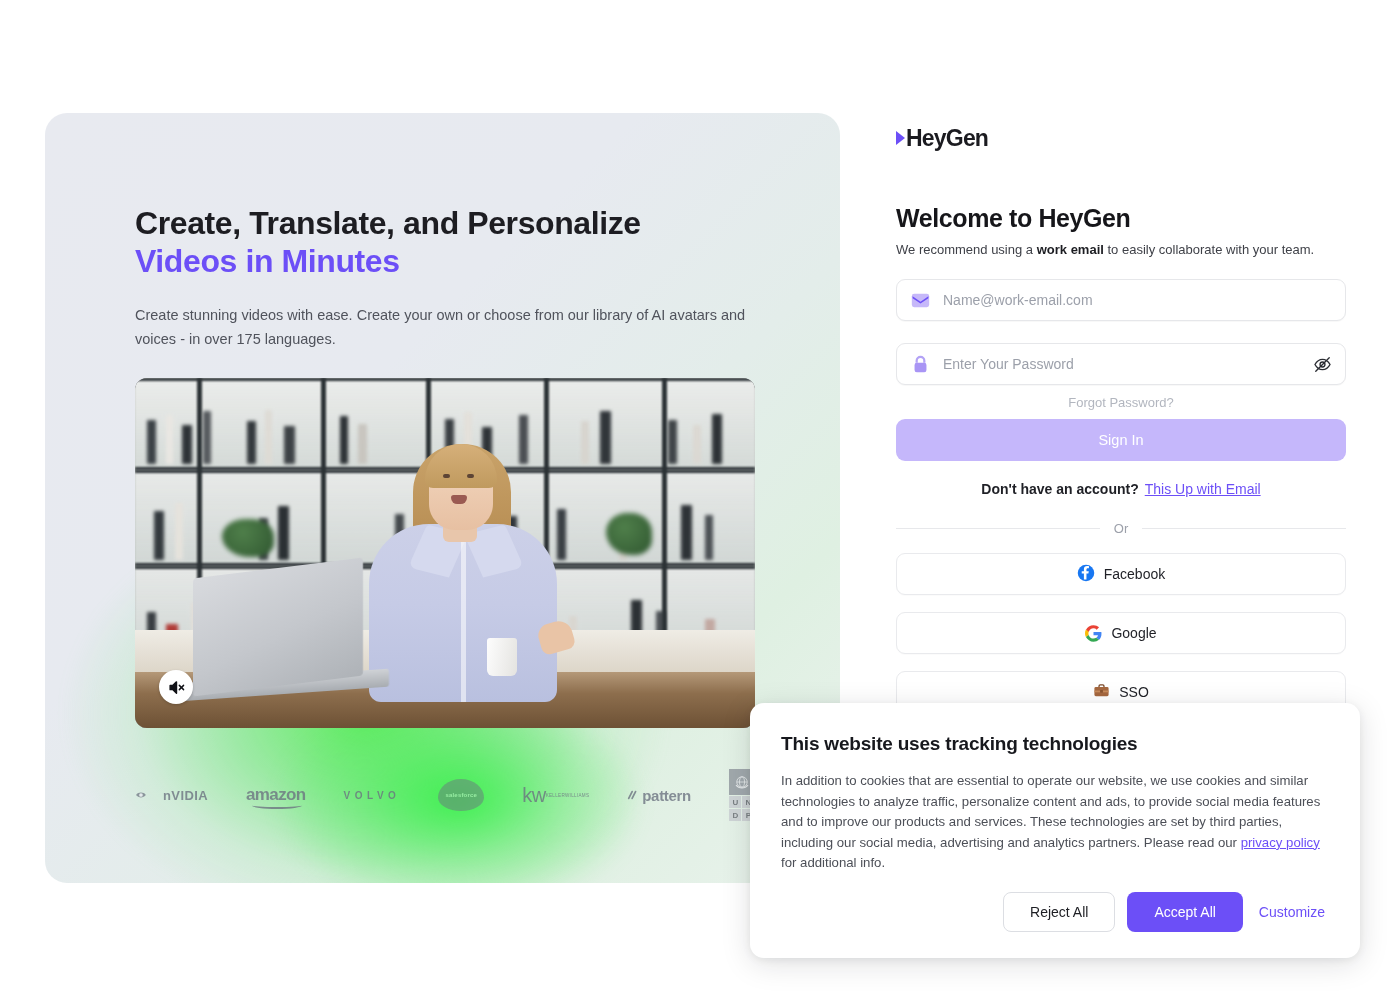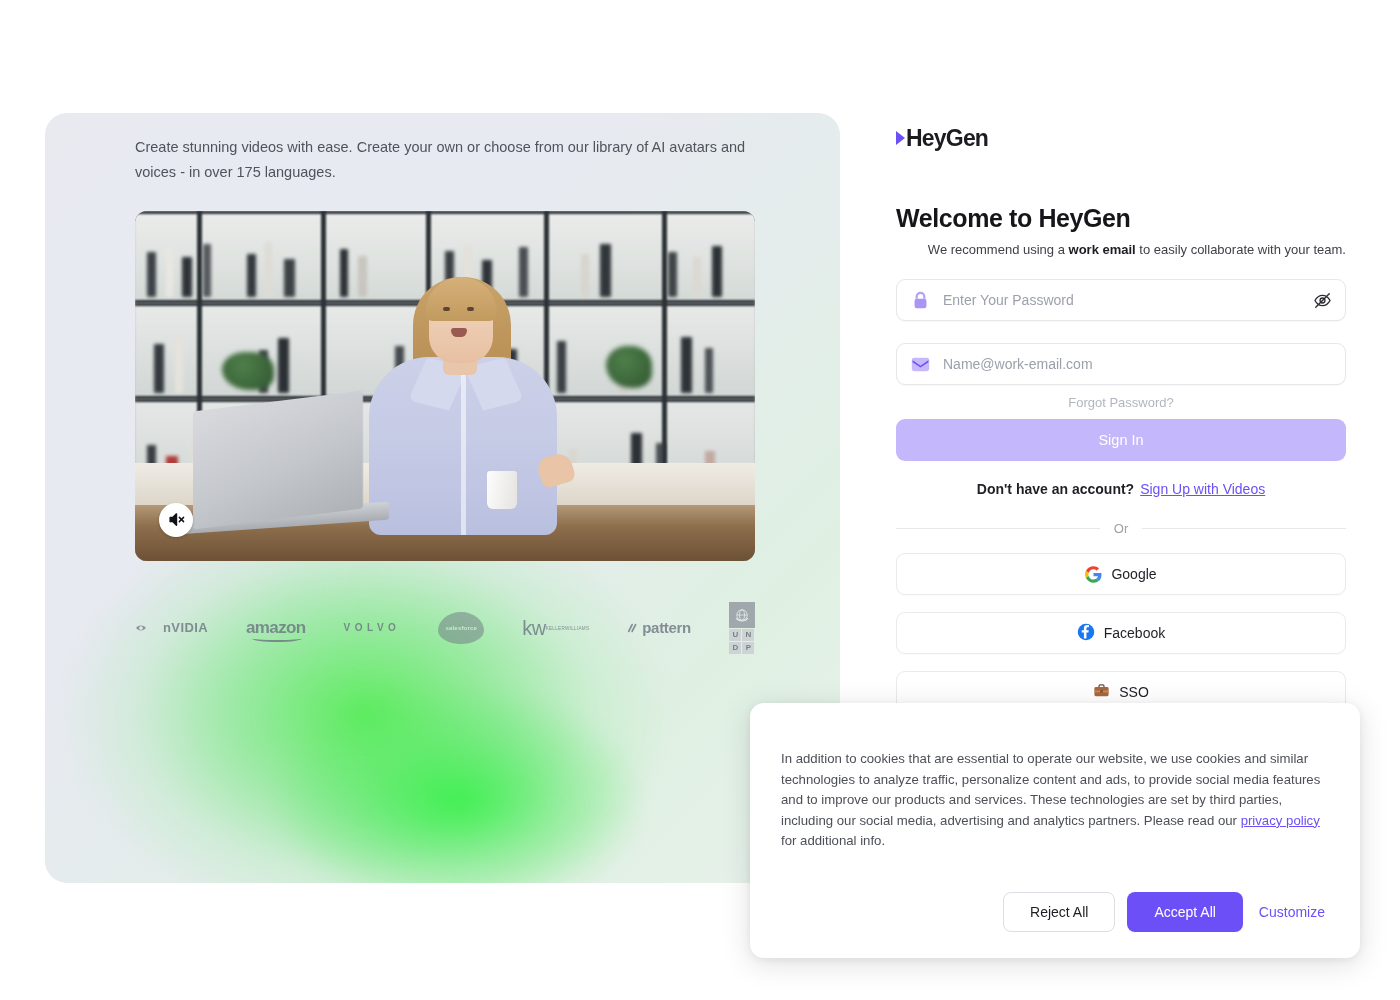--- a/index.html
+++ b/index.html
@@ -209,21 +209,21 @@
   .brand-mark {
     width: 0; height: 0;
     border-top: 7px solid transparent;
     border-bottom: 7px solid transparent;
     border-left: 9px solid #6c4ff7;
     margin-right: 1px;
   }
   .brand-text { font-size: 23px; font-weight: 700; letter-spacing: -0.8px; color: #1b1b20; }
 
   .welcome { margin-top: 48px; font-size: 25px; font-weight: 700; letter-spacing: -0.4px; color: #16161a; }
-  .recommend { margin-top: 9px; font-size: 13px; color: #3f4148; text-align: right; }
+  .recommend { margin-top: 9px; font-size: 13px; color: #3f4148; }
   .recommend b { font-weight: 700; color: #1c1d22; }
 
   .field {
     position: relative;
     margin-top: 22px;
     height: 42px;
     border: 1px solid #e6e7ea;
     border-radius: 9px;
     background: #fff;
     display: flex; align-items: center;
@@ -313,20 +313,24 @@
 </head>
 <body>
 
 <div class="page">
 
   <div class="hero">
     <div class="hero-glow"></div>
     <div class="hero-glow2"></div>
 
     <div class="hero-inner">
+      <h1 class="hero-title">
+        <span>Create, Translate, and Personalize</span>
+        <span class="accent">Videos in Minutes</span>
+      </h1>
       <p class="hero-sub">Create stunning videos with ease. Create your own or choose from our library of AI avatars and voices - in over 175 languages.</p>
 
       <div class="video-wrap">
         <div class="video-scene">
           <div class="bg-wall"></div>
 
           <div class="shelf-row" style="top:0;height:92px;">
             <div class="books">
               <div class="book" style="left:2%;width:9px;height:72%;background:#3b4146;"></div>
               <div class="book" style="left:5%;width:7px;height:80%;background:#e9e7e2;"></div>
@@ -485,95 +489,96 @@
       <span class="brand-text">HeyGen</span>
     </div>
 
     <h2 class="welcome">Welcome to HeyGen</h2>
     <p class="recommend">
       <span>We recommend using a </span><b>work email</b><span> to easily collaborate with your team.</span>
     </p>
 
     <div class="field">
       <span class="f-icon">
+        <svg width="19" height="15" viewBox="0 0 24 19">
+          <rect x="1" y="1" width="22" height="17" rx="3" fill="#c6b8f9"></rect>
+          <path d="M2 4 L12 11 L22 4 L22 6.5 L12 13.2 L2 6.5 Z" fill="#6c4ff7"></path>
+        </svg>
+      </span>
+      <input type="text" placeholder="Name@work-email.com" style="">
+    </div>
+
+    <div class="field">
+      <span class="f-icon">
         <svg width="17" height="19" viewBox="0 0 20 22">
           <path d="M5.5 9 V6.5 a4.5 4.5 0 0 1 9 0 V9" fill="none" stroke="#b3a2f6" stroke-width="2.6"></path>
           <rect x="3" y="9" width="14" height="11" rx="2.6" fill="#a995f5"></rect>
         </svg>
       </span>
       <input type="password" placeholder="Enter Your Password" style="">
       <span class="eye-toggle">
         <svg width="19" height="19" viewBox="0 0 24 24" fill="none" stroke="#2b2d33" stroke-width="1.7" stroke-linecap="round">
           <path d="M2.5 12S6 5.5 12 5.5s9.5 6.5 9.5 6.5-3.5 6.5-9.5 6.5S2.5 12 2.5 12z"></path>
           <circle cx="12" cy="12" r="3.1"></circle>
           <line x1="3.5" y1="20.5" x2="20.5" y2="3.5"></line>
         </svg>
       </span>
     </div>
 
-    <div class="field">
-      <span class="f-icon">
-        <svg width="19" height="15" viewBox="0 0 24 19">
-          <rect x="1" y="1" width="22" height="17" rx="3" fill="#c6b8f9"></rect>
-          <path d="M2 4 L12 11 L22 4 L22 6.5 L12 13.2 L2 6.5 Z" fill="#6c4ff7"></path>
-        </svg>
-      </span>
-      <input type="text" placeholder="Name@work-email.com" style="">
-    </div>
-
     <div class="forgot">Forgot Password?</div>
 
     <button class="signin-btn">Sign In</button>
 
     <div class="no-account">
-      <span>Don't have an account?</span><span class="lnk">Sign Up with Videos</span>
+      <span>Don't have an account?</span><span class="lnk">This Up with Email</span>
     </div>
 
     <div class="or-row">
       <span class="or-line"></span>
       <span class="or-text">Or</span>
       <span class="or-line"></span>
     </div>
+
+    <button class="social">
+      <span>
+        <svg width="18" height="18" viewBox="0 0 24 24">
+          <circle cx="12" cy="12" r="11" fill="#1877F2"></circle>
+          <path fill="#fff" d="M15.2 12.8l.5-3.3h-3.1V7.3c0-.9.4-1.8 1.9-1.8h1.4V2.7s-1.3-.2-2.5-.2c-2.6 0-4.2 1.5-4.2 4.3v2.7H6.3v3.3h2.9v8h3.4v-8h2.6z"></path>
+        </svg>
+      </span>
+      <span>Facebook</span>
+    </button>
 
     <button class="social">
       <span class="g-icon">
         <svg width="17" height="17" viewBox="0 0 48 48">
           <path fill="#EA4335" d="M24 9.5c3.5 0 6.6 1.2 9 3.6l6.7-6.7C35.6 2.6 30.2.5 24 .5 14.6.5 6.5 5.9 2.6 13.8l7.9 6.1C12.4 14 17.7 9.5 24 9.5z"></path>
           <path fill="#4285F4" d="M46.5 24.5c0-1.6-.1-3.1-.4-4.5H24v9h12.7c-.6 3-2.3 5.5-4.8 7.2l7.6 5.9c4.4-4.1 7-10.1 7-17.6z"></path>
           <path fill="#FBBC05" d="M10.5 28.1c-.5-1.5-.8-3-.8-4.6s.3-3.2.8-4.6l-7.9-6.1C.9 16.1 0 19.9 0 23.5s.9 7.4 2.6 10.7l7.9-6.1z"></path>
           <path fill="#34A853" d="M24 47.5c6.2 0 11.5-2.1 15.3-5.6l-7.6-5.9c-2.1 1.4-4.8 2.3-7.7 2.3-6.3 0-11.6-4.5-13.5-10.4l-7.9 6.1C6.5 41.1 14.6 47.5 24 47.5z"></path>
         </svg>
       </span>
       <span>Google</span>
-    </button>
-
-    <button class="social">
-      <span>
-        <svg width="18" height="18" viewBox="0 0 24 24">
-          <circle cx="12" cy="12" r="11" fill="#1877F2"></circle>
-          <path fill="#fff" d="M15.2 12.8l.5-3.3h-3.1V7.3c0-.9.4-1.8 1.9-1.8h1.4V2.7s-1.3-.2-2.5-.2c-2.6 0-4.2 1.5-4.2 4.3v2.7H6.3v3.3h2.9v8h3.4v-8h2.6z"></path>
-        </svg>
-      </span>
-      <span>Facebook</span>
     </button>
 
     <button class="social">
       <span>
         <svg width="17" height="17" viewBox="0 0 24 24">
           <rect x="2" y="7" width="20" height="13" rx="2" fill="#a5673f"></rect>
           <path d="M8.5 7V5.6a1.6 1.6 0 0 1 1.6-1.6h3.8a1.6 1.6 0 0 1 1.6 1.6V7" fill="none" stroke="#7b4a2a" stroke-width="1.8"></path>
           <rect x="2" y="12" width="20" height="2.6" fill="#c88b5c"></rect>
           <rect x="10" y="11.2" width="4" height="4" rx="0.6" fill="#8a5430"></rect>
         </svg>
       </span>
       <span>SSO</span>
     </button>
   </div>
 
   <div class="cookie">
+    <div class="cookie-title">This website uses tracking technologies</div>
     <div class="cookie-body">
       <span>In addition to cookies that are essential to operate our website, we use cookies and similar technologies to analyze traffic, personalize content and ads, to provide social media features and to improve our products and services. These technologies are set by third parties, including our social media, advertising and analytics partners. Please read our </span><span class="pp">privacy policy</span><span> for additional info.</span>
     </div>
     <div class="cookie-actions">
       <button class="btn-reject">Reject All</button>
       <button class="btn-accept">Accept All</button>
       <button class="btn-custom">Customize</button>
     </div>
   </div>
 

